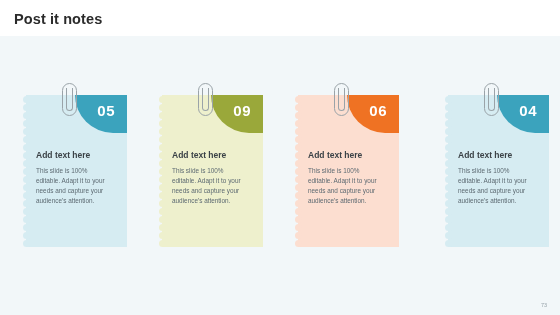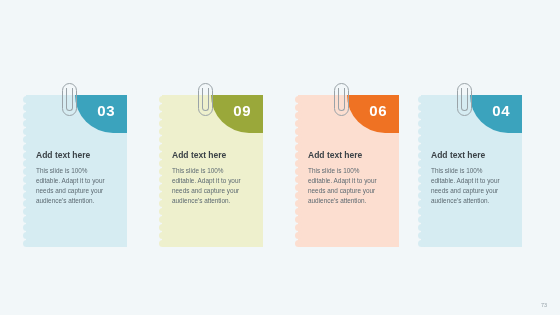--- a/index.html
+++ b/index.html
@@ -45,21 +45,21 @@
   }
   .card {
     position: absolute;
     width: 105px;
     height: 152px;
     top: 0;
   }
   .card-1 { left: 22px; }
   .card-2 { left: 158px; }
   .card-3 { left: 294px; }
-  .card-4 { left: 417px; text-decoration: underline; }
+  .card-4 { left: 444px; text-decoration: underline; }
 
   .paper {
     position: absolute;
     left: 0; top: 0;
     width: 105px;
     height: 152px;
     overflow: hidden;
   }
   .paper-body {
     position: absolute;
@@ -151,20 +151,23 @@
     bottom: 7px;
     font-size: 5.5px;
     color: #98a4ab;
   }
 </style>
 </head>
 <body style="background: rgb(242, 247, 249);">
 
 <div class="slide" style="background: rgb(242, 247, 249);">
 
+  <div class="title-bar" style="background: rgb(255, 255, 255);">
+    <div class="title">Post it notes</div>
+  </div>
 
   <div class="cards">
 
     <div class="card card-1">
       <div class="paper">
         <div class="paper-body" style="background: rgb(214, 236, 242);"></div>
         <div class="tear">
             <span style="top: 1px; background: rgb(214, 236, 242);"></span>
             <span style="top: 9px; background: rgb(214, 236, 242);"></span>
             <span style="top: 17px; background: rgb(214, 236, 242);"></span>
@@ -180,21 +183,21 @@
             <span style="top: 97px; background: rgb(214, 236, 242);"></span>
             <span style="top: 105px; background: rgb(214, 236, 242);"></span>
             <span style="top: 113px; background: rgb(214, 236, 242);"></span>
             <span style="top: 121px; background: rgb(214, 236, 242);"></span>
             <span style="top: 129px; background: rgb(214, 236, 242);"></span>
             <span style="top: 137px; background: rgb(214, 236, 242);"></span>
             <span style="top: 145px; background: rgb(214, 236, 242);"></span>
           </div>
         <div class="corner" style="background: rgb(59, 163, 189);"></div>
       </div>
-      <div class="num">03</div>
+      <div class="num">05</div>
       <div class="clip">
         <div class="clip-outer" style="border-color: rgb(154, 163, 168);"></div>
         <div class="clip-inner" style="border-color: rgb(154, 163, 168);"></div>
       </div>
       <div class="card-head">Add text here</div>
       <div class="card-text">This slide is 100% editable. Adapt it to your needs and capture your audience's attention.</div>
     </div>
 
     <div class="card card-2">
       <div class="paper">

